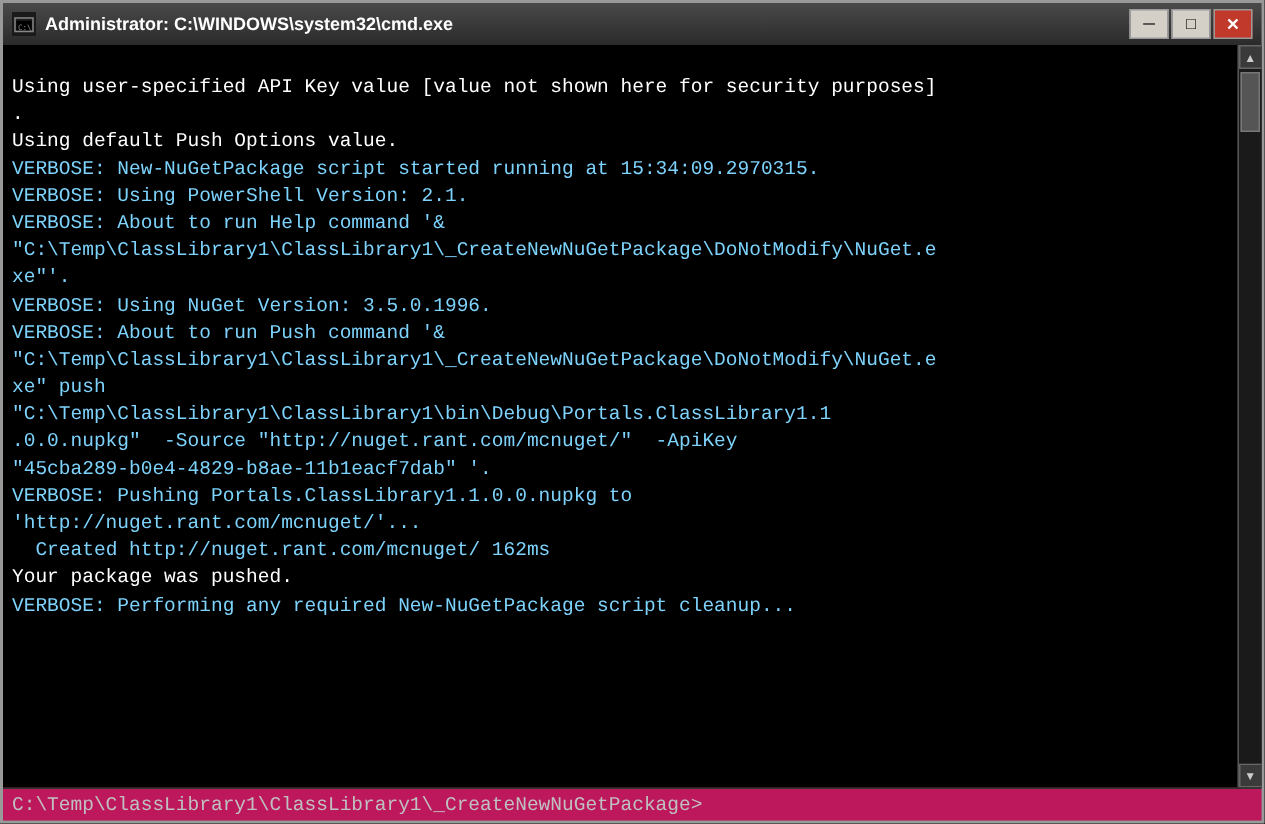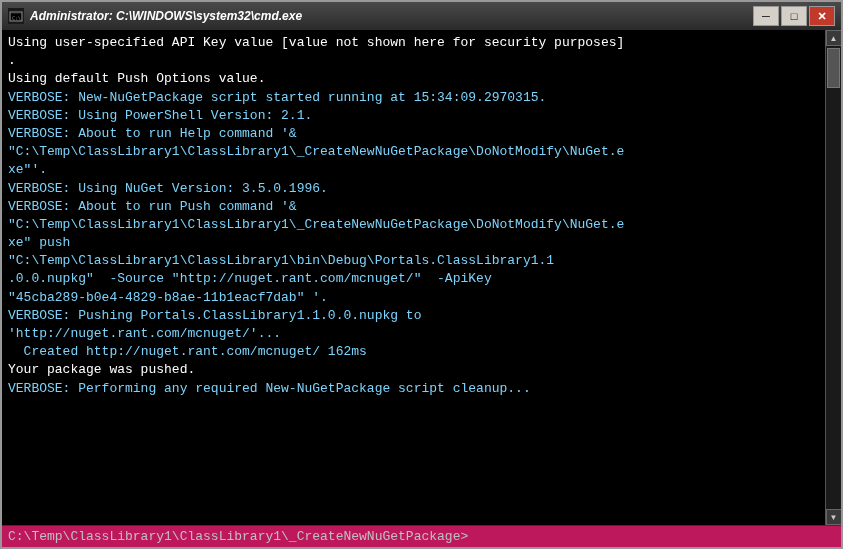--- a/index.html
+++ b/index.html
@@ -45,21 +45,20 @@
       color: #fff;
       flex-shrink: 0;
     }
 
     .title-bar-text {
       color: #ffffff;
       font-size: 12px;
       font-family: Arial, sans-serif;
       font-weight: bold;
       flex: 1;
-      font-style: italic;
     }
 
     .title-bar-buttons {
       display: flex;
       gap: 2px;
     }
 
     .title-btn {
       width: 26px;
       height: 20px;
@@ -80,21 +79,21 @@
     .console-body {
       background: #000000;
       flex: 1;
       display: flex;
       overflow: hidden;
       position: relative;
     }
 
     .console-content {
       flex: 1;
-      padding: 4px 6px;
+      padding: 19px 6px;
       overflow: hidden;
       font-family: 'Lucida Console', 'Courier New', monospace;
       font-size: 13px;
       line-height: 1.4;
       color: #c0c0c0;
       white-space: pre-wrap;
       word-break: break-all;
     }
 
     .scrollbar {

